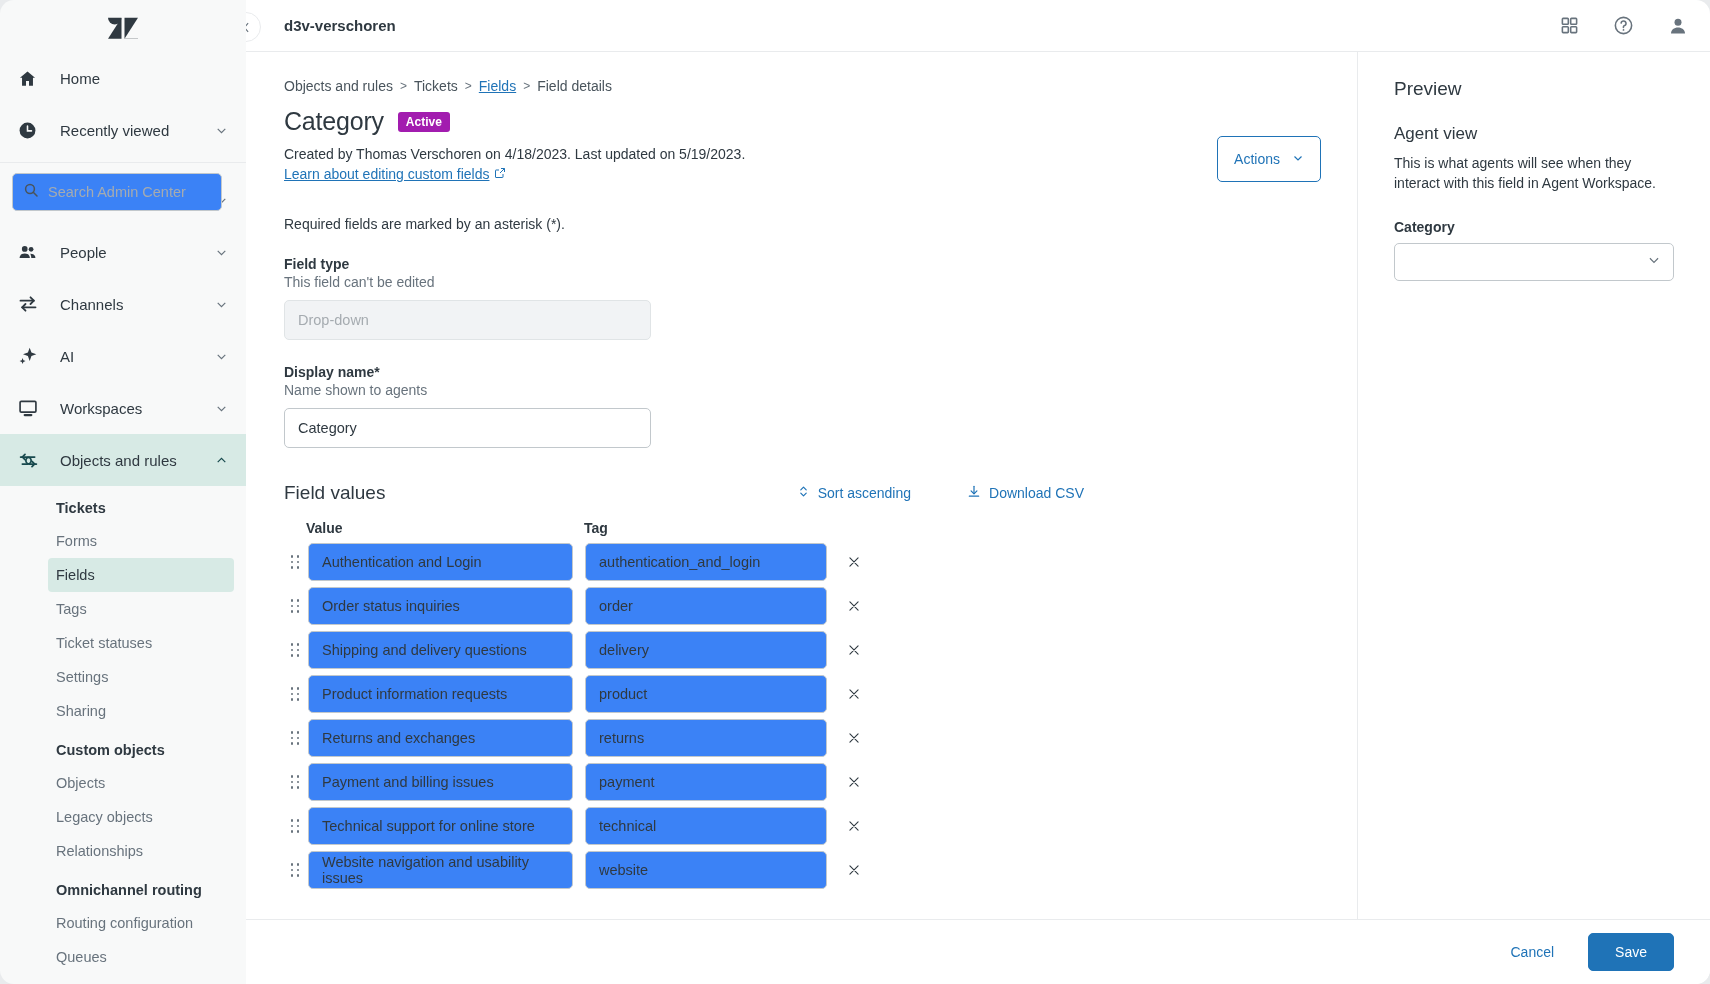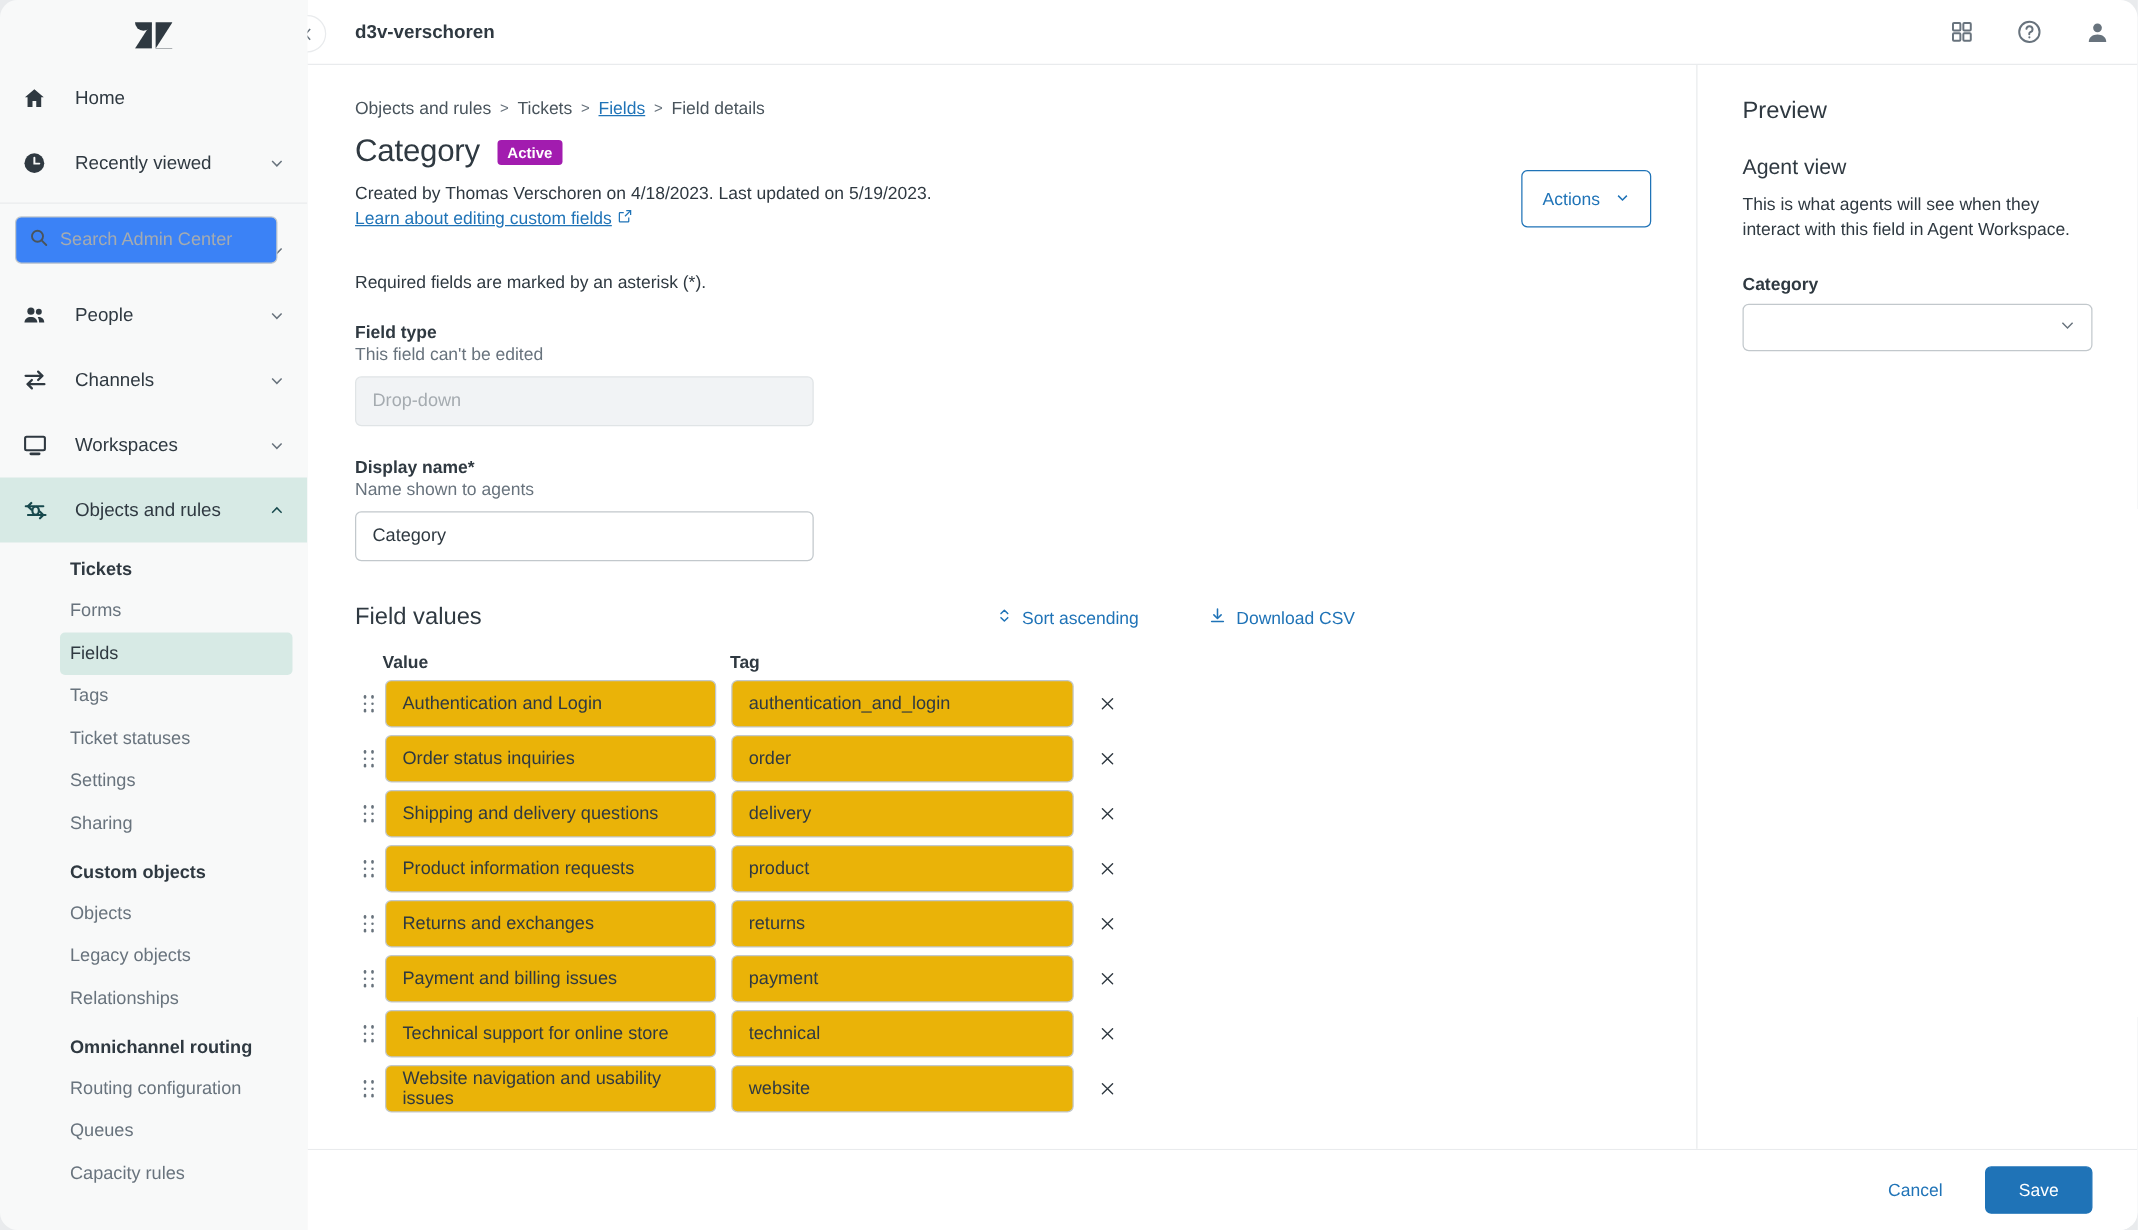--- a/index.html
+++ b/index.html
@@ -177,25 +177,25 @@
   .vrow { display: flex; align-items: center; margin-bottom: 6px; }
   .grip {
     width: 22px; height: 34px;
     display: flex; align-items: center; justify-content: center;
     cursor: grab;
   }
   .grip-dots { display: grid; grid-template-columns: 3px 3px; gap: 3px; }
   .grip-dots i { width: 2.5px; height: 2.5px; background: #68737d; border-radius: 50%; display: block; }
   .vinp {
     height: 38px; border: 1px solid #c2c8cc; border-radius: 5px;
-    background: #eab308; display: flex; align-items: center;
+    background: #3b82f6; display: flex; align-items: center;
     padding: 0 13px; font-size: 14.5px; color: #2f3941;
   }
   .vinp.val { width: 265px; margin-left: 2px; }
-  .vinp.tag { width: 274px; margin-left: 12px; }
+  .vinp.tag { width: 242px; margin-left: 12px; }
   .x-btn {
     width: 34px; height: 38px; margin-left: 10px;
     display: flex; align-items: center; justify-content: center;
     color: #2f3941; cursor: pointer;
   }
 
   
   .preview {
     width: 353px; flex: 0 0 353px;
     border-left: 1px solid #e9ebed;
@@ -328,20 +328,34 @@
       <div class="nav-row">
         <span class="ico">
           <svg width="20" height="20" viewBox="0 0 24 24" fill="none" stroke="currentColor" stroke-width="2.2" stroke-linecap="round" stroke-linejoin="round">
               <path d="M3 8h16"></path>
               <path d="M15 4l4 4-4 4"></path>
               <path d="M21 16H5"></path>
               <path d="M9 12l-4 4 4 4"></path>
             </svg>
         </span>
         <span class="lbl">Channels</span>
+        <span class="chev">
+          <svg width="13" height="13" viewBox="0 0 24 24" fill="none" stroke="currentColor" stroke-width="2.2">
+              <path d="M5 9 l7 7 7-7"></path>
+            </svg>
+        </span>
+      </div>
+      <div class="nav-row">
+        <span class="ico">
+          <svg width="20" height="20" viewBox="0 0 24 24" fill="currentColor">
+              <path d="M14 2l2.1 5.9L22 10l-5.9 2.1L14 18l-2.1-5.9L6 10l5.9-2.1z"></path>
+              <path d="M5.5 14.5l1 2.6 2.6 1-2.6 1-1 2.6-1-2.6-2.6-1 2.6-1z"></path>
+            </svg>
+        </span>
+        <span class="lbl">AI</span>
         <span class="chev">
           <svg width="13" height="13" viewBox="0 0 24 24" fill="none" stroke="currentColor" stroke-width="2.2">
               <path d="M5 9 l7 7 7-7"></path>
             </svg>
         </span>
       </div>
       <div class="nav-row">
         <span class="ico">
           <svg width="20" height="20" viewBox="0 0 24 24" fill="none" stroke="currentColor" stroke-width="2">
               <rect x="2.5" y="4" width="19" height="13" rx="1.4"></rect>

